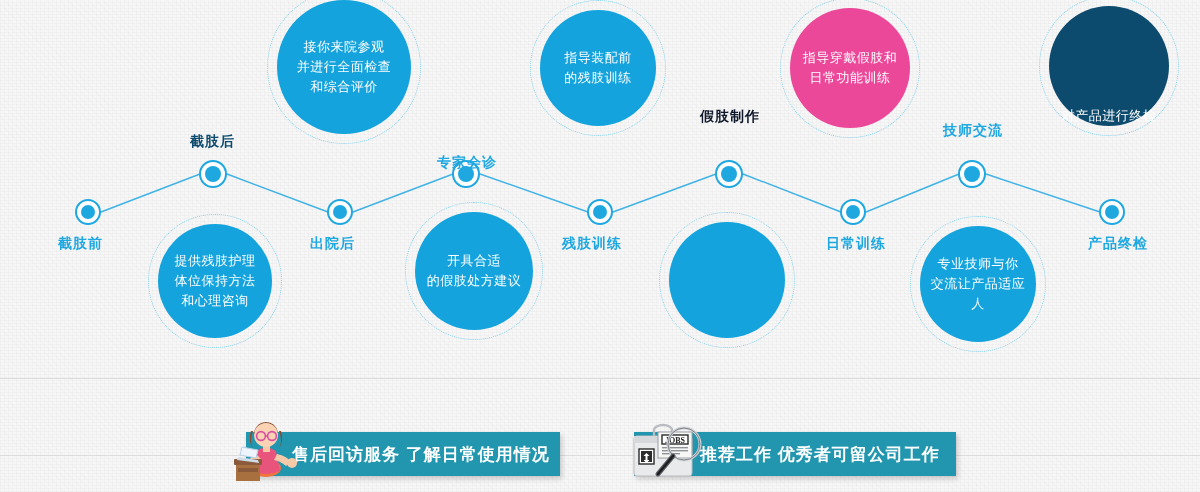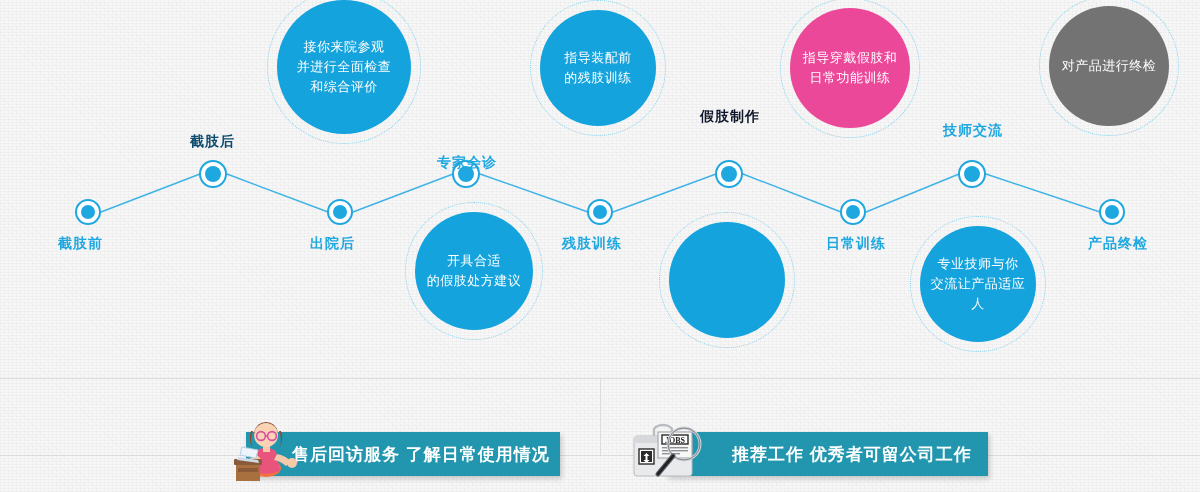--- a/index.html
+++ b/index.html
@@ -121,27 +121,35 @@
   </div>
 
   <div class="bubble" style="left: 790px; top: 8px; width: 120px; height: 120px; background: #ec4899;">
     <span class="ring" style="left:-10px;top:-10px;right:-10px;bottom:-10px;"></span>
     <span class="txt">
       <span>指导穿戴假肢和</span><br>
       <span>日常功能训练</span>
     </span>
   </div>
 
-  <div class="bubble" style="left: 1049px; top: 6px; width: 120px; height: 120px; background: #737373;">
+  <div class="bubble" style="left: 1049px; top: 6px; width: 120px; height: 120px; background: #0c4a6e; align-items: flex-end;">
     <span class="ring" style="left:-10px;top:-10px;right:-10px;bottom:-10px;"></span>
     <span class="txt">
       <span>对产品进行终检</span>
     </span>
   </div>
 
+  <div class="bubble" style="left: 158px; top: 224px; width: 114px; height: 114px; background: rgb(20, 163, 220);">
+    <span class="ring" style="left:-10px;top:-10px;right:-10px;bottom:-10px;"></span>
+    <span class="txt">
+      <span>提供残肢护理</span><br>
+      <span>体位保持方法</span><br>
+      <span>和心理咨询</span>
+    </span>
+  </div>
 
   <div class="bubble" style="left: 415px; top: 212px; width: 118px; height: 118px; background: rgb(20, 163, 220);">
     <span class="ring" style="left:-10px;top:-10px;right:-10px;bottom:-10px;"></span>
     <span class="txt">
       <span>开具合适</span><br>
       <span>的假肢处方建议</span>
     </span>
   </div>
 
   <div class="bubble" style="left: 669px; top: 222px; width: 116px; height: 116px; background: rgb(20, 163, 220);">
@@ -227,21 +235,21 @@
 
       <rect x="2" y="48" width="28" height="6" rx="1" fill="#8a5a3b"></rect>
       <rect x="4" y="54" width="24" height="16" fill="#a8703f"></rect>
       <rect x="6" y="57" width="20" height="4" fill="#8a5a3b"></rect>
 
       <path d="M10 36 l16 3 l-2 8 l-16 -3 z" fill="#eef4fb" stroke="#b9cfe4" stroke-width="1"></path>
       <path d="M6 46 l20 3 l1 3 l-22 -3 z" fill="#cfdcea"></path>
     </svg>
   </div>
 
-  <div class="banner" style="left: 634px; top: 432px; width: 322px; background: rgb(33, 150, 174); margin-left: 32px;">
+  <div class="banner" style="left: 634px; top: 432px; width: 322px; background: rgb(33, 150, 174);">
     <span class="label" style="margin-left:66px;">推荐工作  优秀者可留公司工作</span>
   </div>
   <div class="art" style="left:628px;top:418px;width:84px;height:68px;">
     <svg width="84" height="68" viewBox="0 0 84 68">
 
       <rect x="6" y="18" width="58" height="40" rx="3" fill="#e9eaec" stroke="#b9bcc1" stroke-width="1"></rect>
       <rect x="6" y="18" width="58" height="7" fill="#d6d8db"></rect>
 
       <path d="M26 18 v-6 a9 5 0 0 1 18 0 v6" fill="none" stroke="#b9bcc1" stroke-width="2.4"></path>
 

